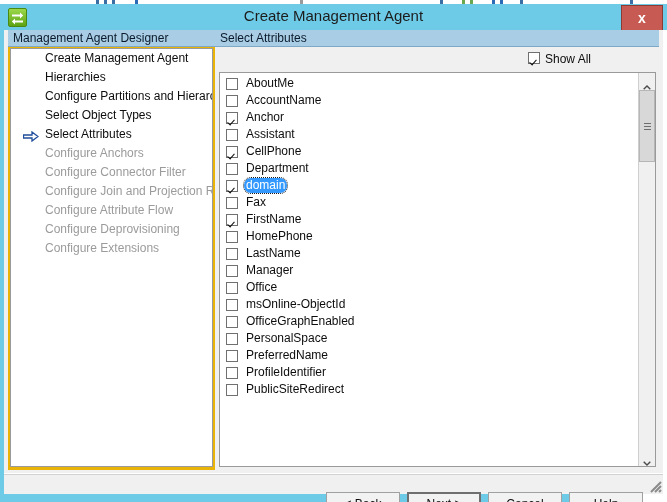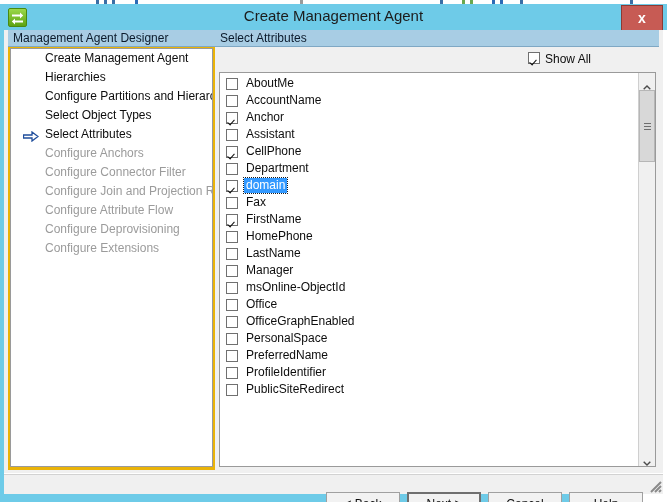--- a/index.html
+++ b/index.html
@@ -232,20 +232,21 @@
     color: #0d0d0d;
     white-space: nowrap;
     padding: 0 2px;
     line-height: 15px;
   }
   .attr-row.selected .attr-label {
     background: #3399ff;
     color: #ffffff;
     outline: 1px dotted #1a1a1a;
     outline-offset: 0px;
+    border-radius: 7px;
   }
 
   
   #vscroll {
     position: absolute;
     right: 0; top: 0;
     width: 17px; height: 393px;
     background: #f0f0f0;
     border-left: 1px solid #cfcfcf;
     box-sizing: border-box;
@@ -492,26 +493,26 @@
             <span class="attr-label">LastName</span>
           </div>
 
           <div class="attr-row">
             <span class="cb"></span>
             <span class="attr-label">Manager</span>
           </div>
 
           <div class="attr-row">
             <span class="cb"></span>
+            <span class="attr-label">Office</span>
+          </div>
+
+          <div class="attr-row">
+            <span class="cb"></span>
             <span class="attr-label">msOnline-ObjectId</span>
-          </div>
-
-          <div class="attr-row">
-            <span class="cb"></span>
-            <span class="attr-label">Office</span>
           </div>
 
           <div class="attr-row">
             <span class="cb"></span>
             <span class="attr-label">OfficeGraphEnabled</span>
           </div>
 
           <div class="attr-row">
             <span class="cb"></span>
             <span class="attr-label">PersonalSpace</span>

